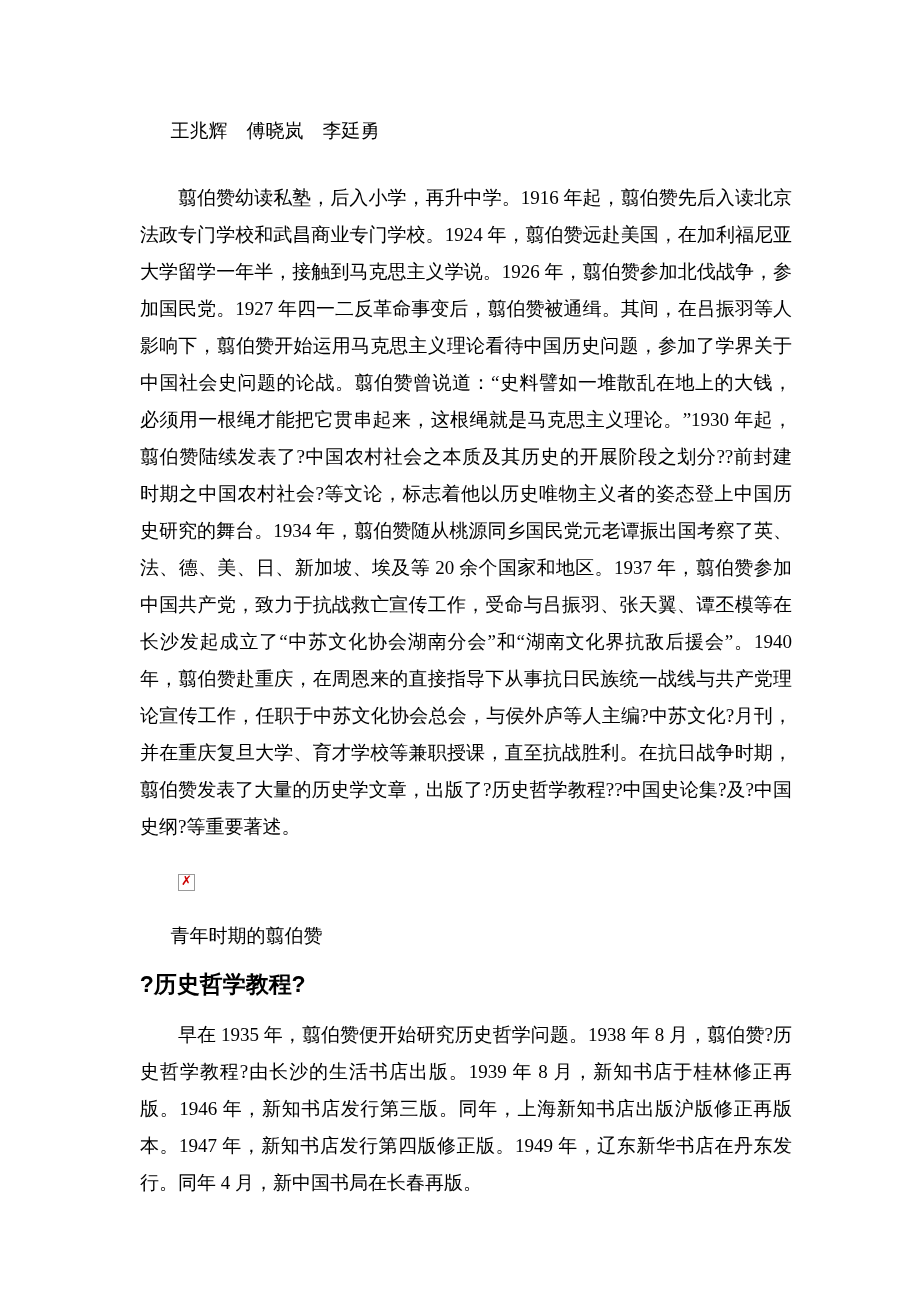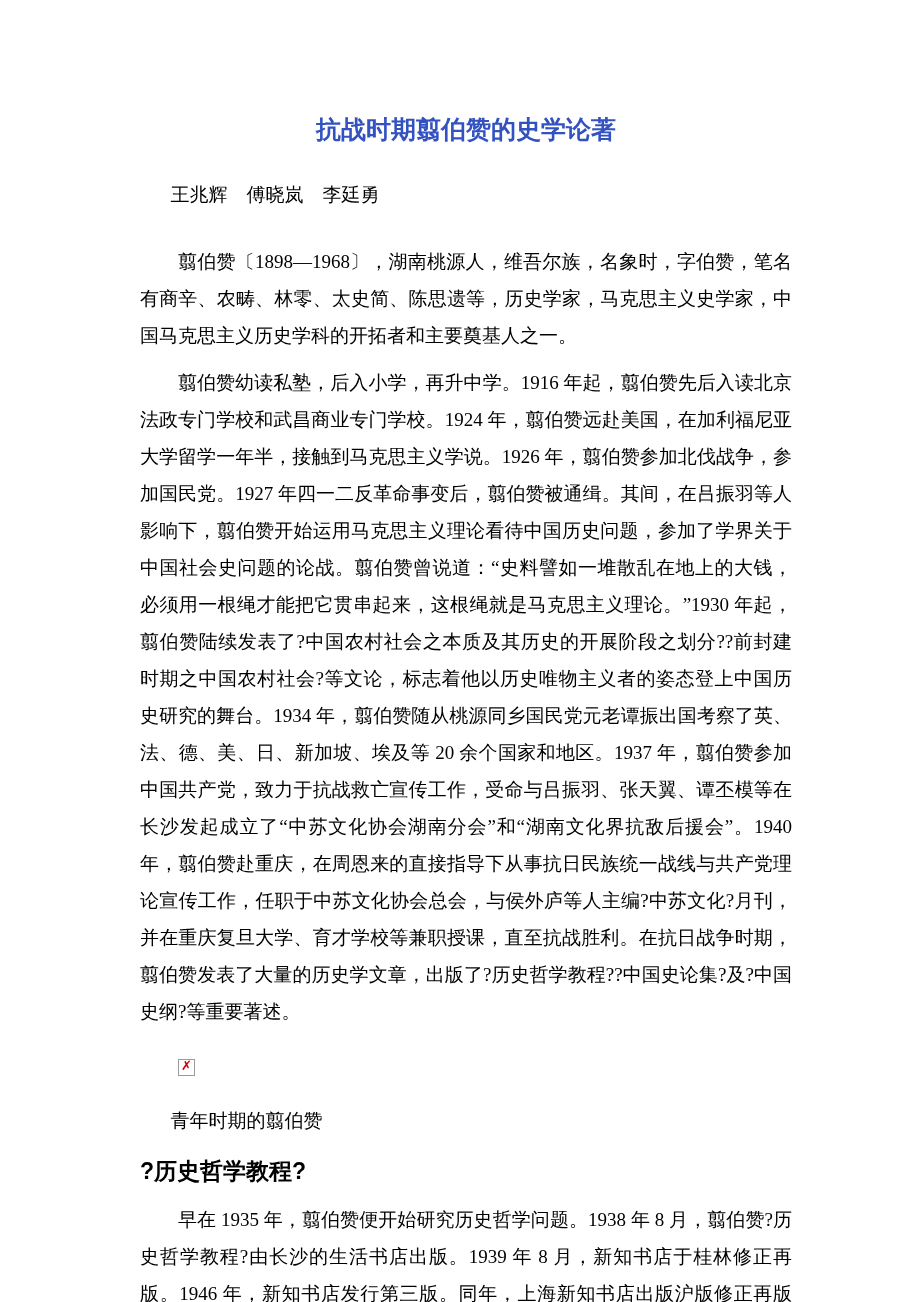--- a/index.html
+++ b/index.html
@@ -70,34 +70,32 @@
     margin: 18px 0 0 0;
     font-size: 19px;
     line-height: 37px;
     text-indent: 1.6em;
   }
   .section-heading {
     margin: 16px 0 14px 0;
     font-size: 23px;
     font-weight: bold;
     color: #000000;
-    font-family: Liberation Sans, sans-serif;
+    font-family: Liberation Mono, monospace;
     line-height: 32px;
   }
 </style>
 </head>
 <body>
 
 <div class="page">
 
-  <h1 class="doc-title">抗战时期翦伯赞的史学论著</h1>
 
   <p class="authors">王兆辉　傅晓岚　李廷勇</p>
 
-  <p class="body-para">翦伯赞〔1898—1968〕，湖南桃源人，维吾尔族，名象时，字伯赞，笔名有商辛、农畴、林零、太史简、陈思遗等，历史学家，马克思主义史学家，中国马克思主义历史学科的开拓者和主要奠基人之一。</p>
 
   <p class="body-para">翦伯赞幼读私塾，后入小学，再升中学。1916 年起，翦伯赞先后入读北京法政专门学校和武昌商业专门学校。1924 年，翦伯赞远赴美国，在加利福尼亚大学留学一年半，接触到马克思主义学说。1926 年，翦伯赞参加北伐战争，参加国民党。1927 年四一二反革命事变后，翦伯赞被通缉。其间，在吕振羽等人影响下，翦伯赞开始运用马克思主义理论看待中国历史问题，参加了学界关于中国社会史问题的论战。翦伯赞曾说道：“史料譬如一堆散乱在地上的大钱，必须用一根绳才能把它贯串起来，这根绳就是马克思主义理论。”1930 年起，翦伯赞陆续发表了?中国农村社会之本质及其历史的开展阶段之划分??前封建时期之中国农村社会?等文论，标志着他以历史唯物主义者的姿态登上中国历史研究的舞台。1934 年，翦伯赞随从桃源同乡国民党元老谭振出国考察了英、法、德、美、日、新加坡、埃及等 20 余个国家和地区。1937 年，翦伯赞参加中国共产党，致力于抗战救亡宣传工作，受命与吕振羽、张天翼、谭丕模等在长沙发起成立了“中苏文化协会湖南分会”和“湖南文化界抗敌后援会”。1940 年，翦伯赞赴重庆，在周恩来的直接指导下从事抗日民族统一战线与共产党理论宣传工作，任职于中苏文化协会总会，与侯外庐等人主编?中苏文化?月刊，并在重庆复旦大学、育才学校等兼职授课，直至抗战胜利。在抗日战争时期，翦伯赞发表了大量的历史学文章，出版了?历史哲学教程??中国史论集?及?中国史纲?等重要著述。</p>
 
   <div class="image-wrap">
     <span class="broken-img">
       <span class="red-x">✗</span>
     </span>
   </div>
 
   <p class="caption">青年时期的翦伯赞</p>

